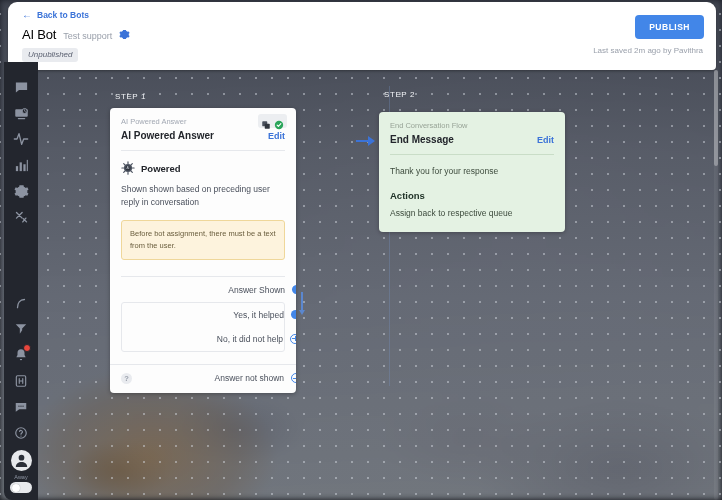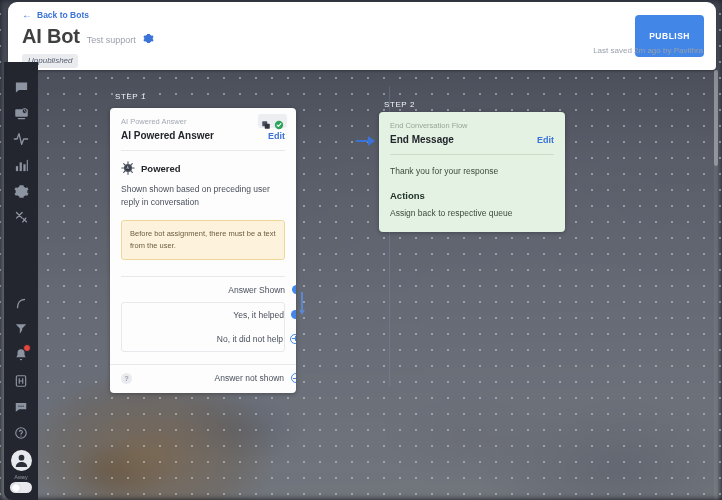--- a/index.html
+++ b/index.html
@@ -59,21 +59,21 @@
     color: #3b73d8;
     font-size: 8.5px; font-weight: bold;
     cursor: pointer; width: fit-content;
   }
   .back-arrow { font-size: 10px; line-height: 1; color: #3b73d8; display:block; }
 
   .title-row {
     display: flex; align-items: baseline; gap: 7px;
     padding: 5px 0 0 14px;
   }
-  .bot-title { font-size: 20px; font-weight: bold; color: #404040; letter-spacing: -0.2px; }
+  .bot-title { font-size: 13px; font-weight: normal; color: #000000; letter-spacing: -0.2px; }
   .bot-sub { font-size: 9px; color: #9aa0ab; }
   .gear-icon { width: 11px; height: 11px; position: relative; top: 1px; cursor: pointer; display:inline-block; }
 
   .badge-unpub {
     margin: 6px 0 0 14px;
     display: inline-block;
     background: #e9ebef;
     color: #5a6070;
     font-size: 8px;
     padding: 3px 6px;
@@ -82,21 +82,21 @@
     font-style: italic;
   }
 
   .publish-btn {
     position: absolute; right: 12px; top: 13px;
     background: #4286e8;
     color: #fff;
     border: none;
     font-size: 8.5px; font-weight: bold;
     letter-spacing: 0.5px;
-    padding: 16px 14px;
+    padding: 7px 14px;
     border-radius: 4px;
     cursor: pointer;
     font-family: "Liberation Sans", sans-serif;
   }
   .saved-text {
     position: absolute; right: 13px; top: 44px;
     font-size: 8px; color: #9aa0ab;
   }
 
   
@@ -461,21 +461,21 @@
     <div class="away-toggle">
       <span class="away-knob"></span>
     </div>
   </div>
 
   <div class="canvas">
 
     <div class="vline-faint"></div>
 
     <div class="step-label" style="left:77px; top:22px;">STEP 1</div>
-    <div class="step-label" style="left:346px; top:30px;text-align:right;">STEP 2</div>
+    <div class="step-label" style="left:346px; top:20px;text-align:right;">STEP 2</div>
 
     <div class="card1">
       <div class="card-head">
         <div class="card-kicker">AI Powered Answer</div>
         <div class="head-icons">
           <span class="ico-btn">
             <svg width="10" height="10" viewBox="0 0 24 24" fill="#4a505c">
               <rect x="3" y="3" width="12" height="12" rx="2"></rect>
               <rect x="9" y="9" width="12" height="12" rx="2" fill="#2f343d"></rect>
             </svg>

